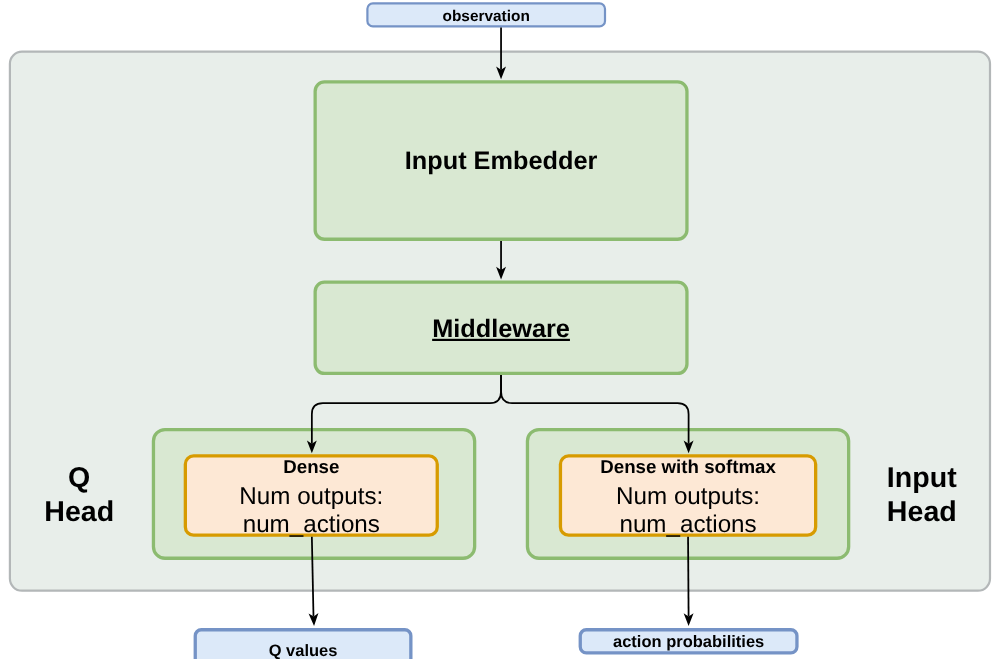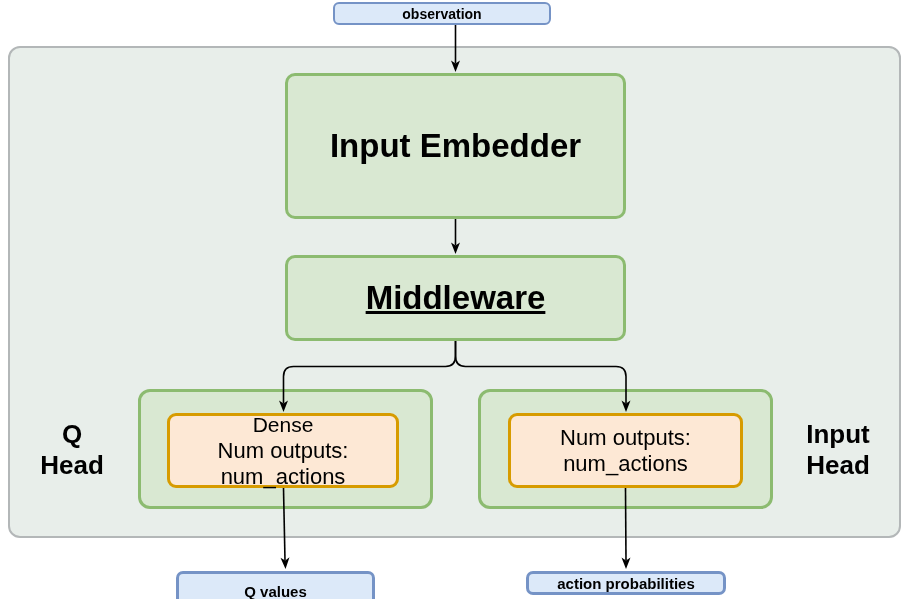--- a/index.html
+++ b/index.html
@@ -14,30 +14,30 @@
   .box{position:absolute;box-sizing:border-box;display:flex;align-items:center;justify-content:center;
        text-align:center;color:var(--text);}
   .outer{left:8px;top:46px;width:893px;height:492px;border:2px solid var(--container_border);
          border-radius:12px;background:var(--container_fill);}
   .green{background:var(--green_fill);border:3px solid var(--green_border);border-radius:10px;}
   .orange{background:var(--orange_fill);border:3px solid var(--orange_border);border-radius:9px;
           flex-direction:column;line-height:26px;}
   .blue{background:var(--blue_fill);border:2px solid var(--blue_border);border-radius:6px;
         font-weight:bold;font-size:14px;}
   .blue.out{border-width:3px;border-radius:7px;font-size:15px;}
-  .big-label{font-weight:bold;font-size:33px;}
+  .big-label{font-weight:bold;font-size:23px;}
   .observation{left:333px;top:2px;width:218px;height:23px;}
   .input-embedder{left:285px;top:73px;width:341px;height:146px;}
   .middleware{left:285px;top:255px;width:341px;height:86px;text-decoration:underline;}
   .head-box{border-radius:12px;}
   .q-head-box{left:138px;top:389px;width:295px;height:120px;}
   .policy-head-box{left:478px;top:389px;width:295px;height:120px;}
   .dense-q{left:167px;top:413px;width:232px;height:75px;}
   .dense-p{left:508px;top:413px;width:235px;height:75px;}
-  .dense-title{font-weight:normal;font-size:21px;}
+  .dense-title{font-weight:bold;font-size:17px;}
   .dense-sub{font-size:22px;}
   .head-label{position:absolute;width:112px;text-align:center;font-weight:bold;font-size:26px;
               line-height:31px;color:var(--text);}
   .q-label{left:16px;top:419px;}
   .policy-label{left:782px;top:419px;}
   .q-values{left:176px;top:571px;width:199px;height:40px;}
   .action-prob{left:526px;top:571px;width:200px;height:24px;}
   .arrows{position:absolute;left:0;top:0;width:910px;height:599px;pointer-events:none;}
   .arrow-line{stroke:var(--arrow);stroke-width:1.6;fill:none;}
   .arrow-head{fill:var(--arrow);stroke:none;}
@@ -67,20 +67,21 @@
   </div>
 
   <div class="box green head-box q-head-box"></div>
   <div class="box orange dense-q">
     <div class="dense-title">Dense</div>
     <div class="dense-sub">Num outputs: num_actions</div>
   </div>
 
   <div class="box green head-box policy-head-box"></div>
   <div class="box orange dense-p">
+    <div class="dense-title">Dense with softmax</div>
     <div class="dense-sub">Num outputs: num_actions</div>
   </div>
 
   <div class="head-label policy-label">
     <div>Input</div>
     <div>Head</div>
   </div>
 
   <div class="box blue out q-values">
     <span>Q values</span>

